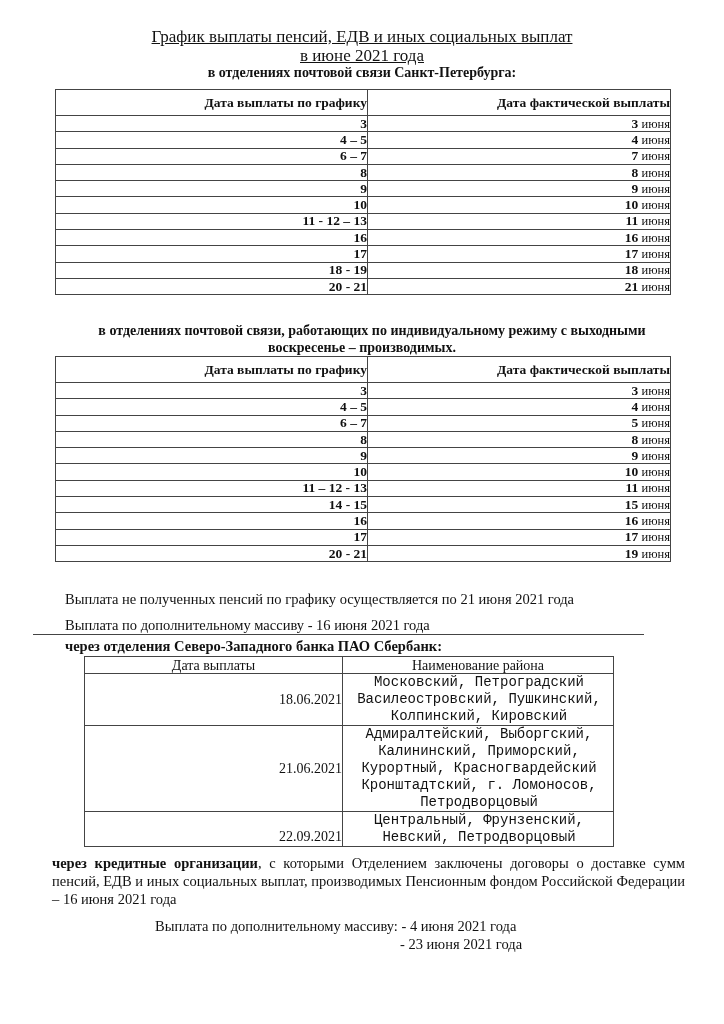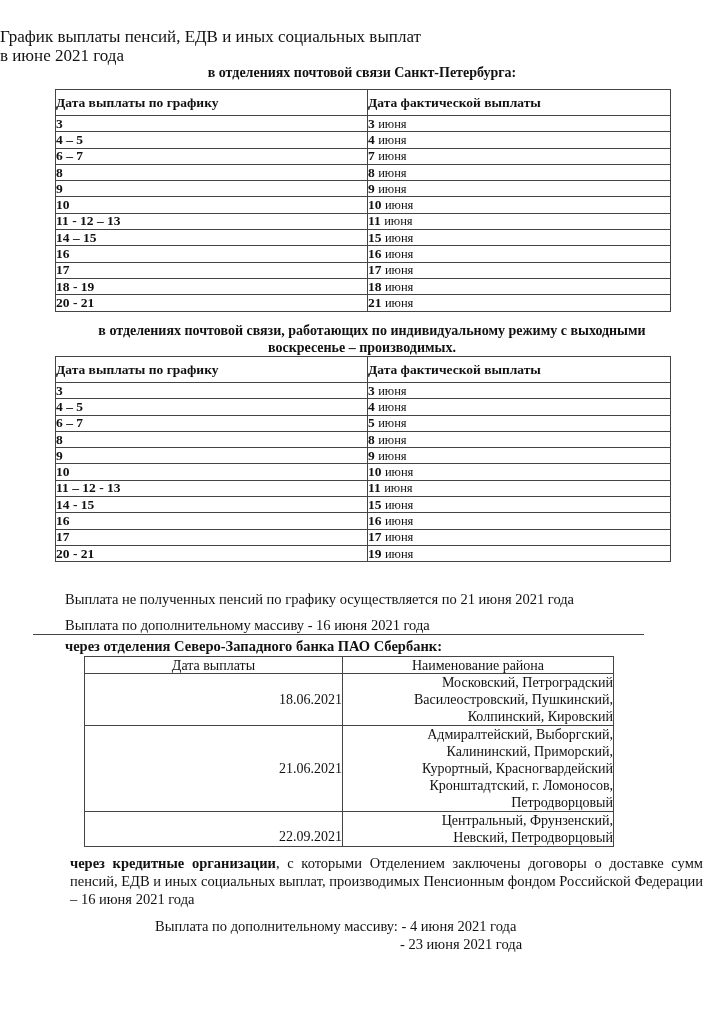--- a/index.html
+++ b/index.html
@@ -2,48 +2,48 @@
 <html><head>
 <meta charset="utf-8">
 <style>
   html, body { margin: 0; padding: 0; background: #ffffff; }
   body {
     width: 724px; height: 1024px; position: relative; overflow: hidden;
     font-family: "Liberation Serif", "DejaVu Serif", serif; color: #111;
   }
   .abs { position: absolute; }
   .title {
-    left: 0; width: 724px; text-align: left; font-size: 17px; line-height: 19px;
+    left: 0; width: 724px; text-align: center; font-size: 17px; line-height: 19px; text-decoration: underline;
   }
   .subtitle-bold { left: 0; width: 724px; text-align: center; font-size: 14px; font-weight: bold; }
   table.sched {
     position: absolute; border-collapse: collapse; table-layout: fixed;
     font-size: 13.5px;
   }
   table.sched td, table.sched th {
-    border: 1px solid #444; padding: 0; text-align: left; vertical-align: middle;
+    border: 1px solid #444; padding: 0; text-align: right; vertical-align: middle;
   }
   table.sched th { font-weight: bold; height: 25px; font-size: 13.5px; }
   table.sched td { height: 15.3px; line-height: 14px; }
   table.sched td.sched-date { font-weight: bold; }
   table.sched td .num { font-weight: bold; }
   table.sched td .month { font-weight: normal; font-size: 12.5px; }
   .note { font-size: 14.5px; line-height: 18px; }
   .rule { left: 33px; width: 611px; height: 0; border-top: 1.5px solid #444; }
   table.bank {
     position: absolute; border-collapse: collapse; table-layout: fixed; font-size: 14px;
   }
   table.bank td, table.bank th {
     border: 1px solid #444; padding: 0; font-weight: normal; vertical-align: middle;
   }
   table.bank th { height: 16px; text-align: center; line-height: 15px; }
   table.bank td.date { text-align: right; }
-  table.bank td.districts { text-align: right; padding-left: 2px; line-height: 17px; }
+  table.bank td.districts { text-align: center; padding-left: 2px; line-height: 17px; font-family: Liberation Mono, monospace; }
   table.bank td.date.bottom { vertical-align: bottom; padding-bottom: 1px; }
-  .para { left: 70px; width: 633px; font-size: 14.5px; line-height: 18px; text-align: justify; }
+  .para { left: 52px; width: 633px; font-size: 14.5px; line-height: 18px; text-align: justify; }
   .para b { font-weight: bold; }
 </style>
 </head>
 <body>
 
 <div class="abs title" style="top:27px;">График выплаты пенсий, ЕДВ и иных социальных выплат</div>
 <div class="abs title" style="top:46px;">в июне  2021 года</div>
 <div class="abs subtitle-bold" style="top:65px;text-align:center;">в отделениях почтовой связи Санкт-Петербурга:</div>
 
 <table class="sched" id="table1" style="left:55px; top:89px; width:615px;">
@@ -80,24 +80,20 @@
       </tr>
       <tr>
         <td class="sched-date">10</td>
         <td><span class="num">10</span> <span class="month">июня</span></td>
       </tr>
       <tr>
         <td class="sched-date">11 - 12 – 13</td>
         <td><span class="num">11</span> <span class="month">июня</span></td>
       </tr>
       <tr>
-        <td class="sched-date">14 – 15</td>
-        <td><span class="num">15</span> <span class="month">июня</span></td>
-      </tr>
-      <tr>
         <td class="sched-date">16</td>
         <td><span class="num">16</span> <span class="month">июня</span></td>
       </tr>
       <tr>
         <td class="sched-date">17</td>
         <td><span class="num">17</span> <span class="month">июня</span></td>
       </tr>
       <tr>
         <td class="sched-date">18 - 19</td>
         <td><span class="num">18</span> <span class="month">июня</span></td>

